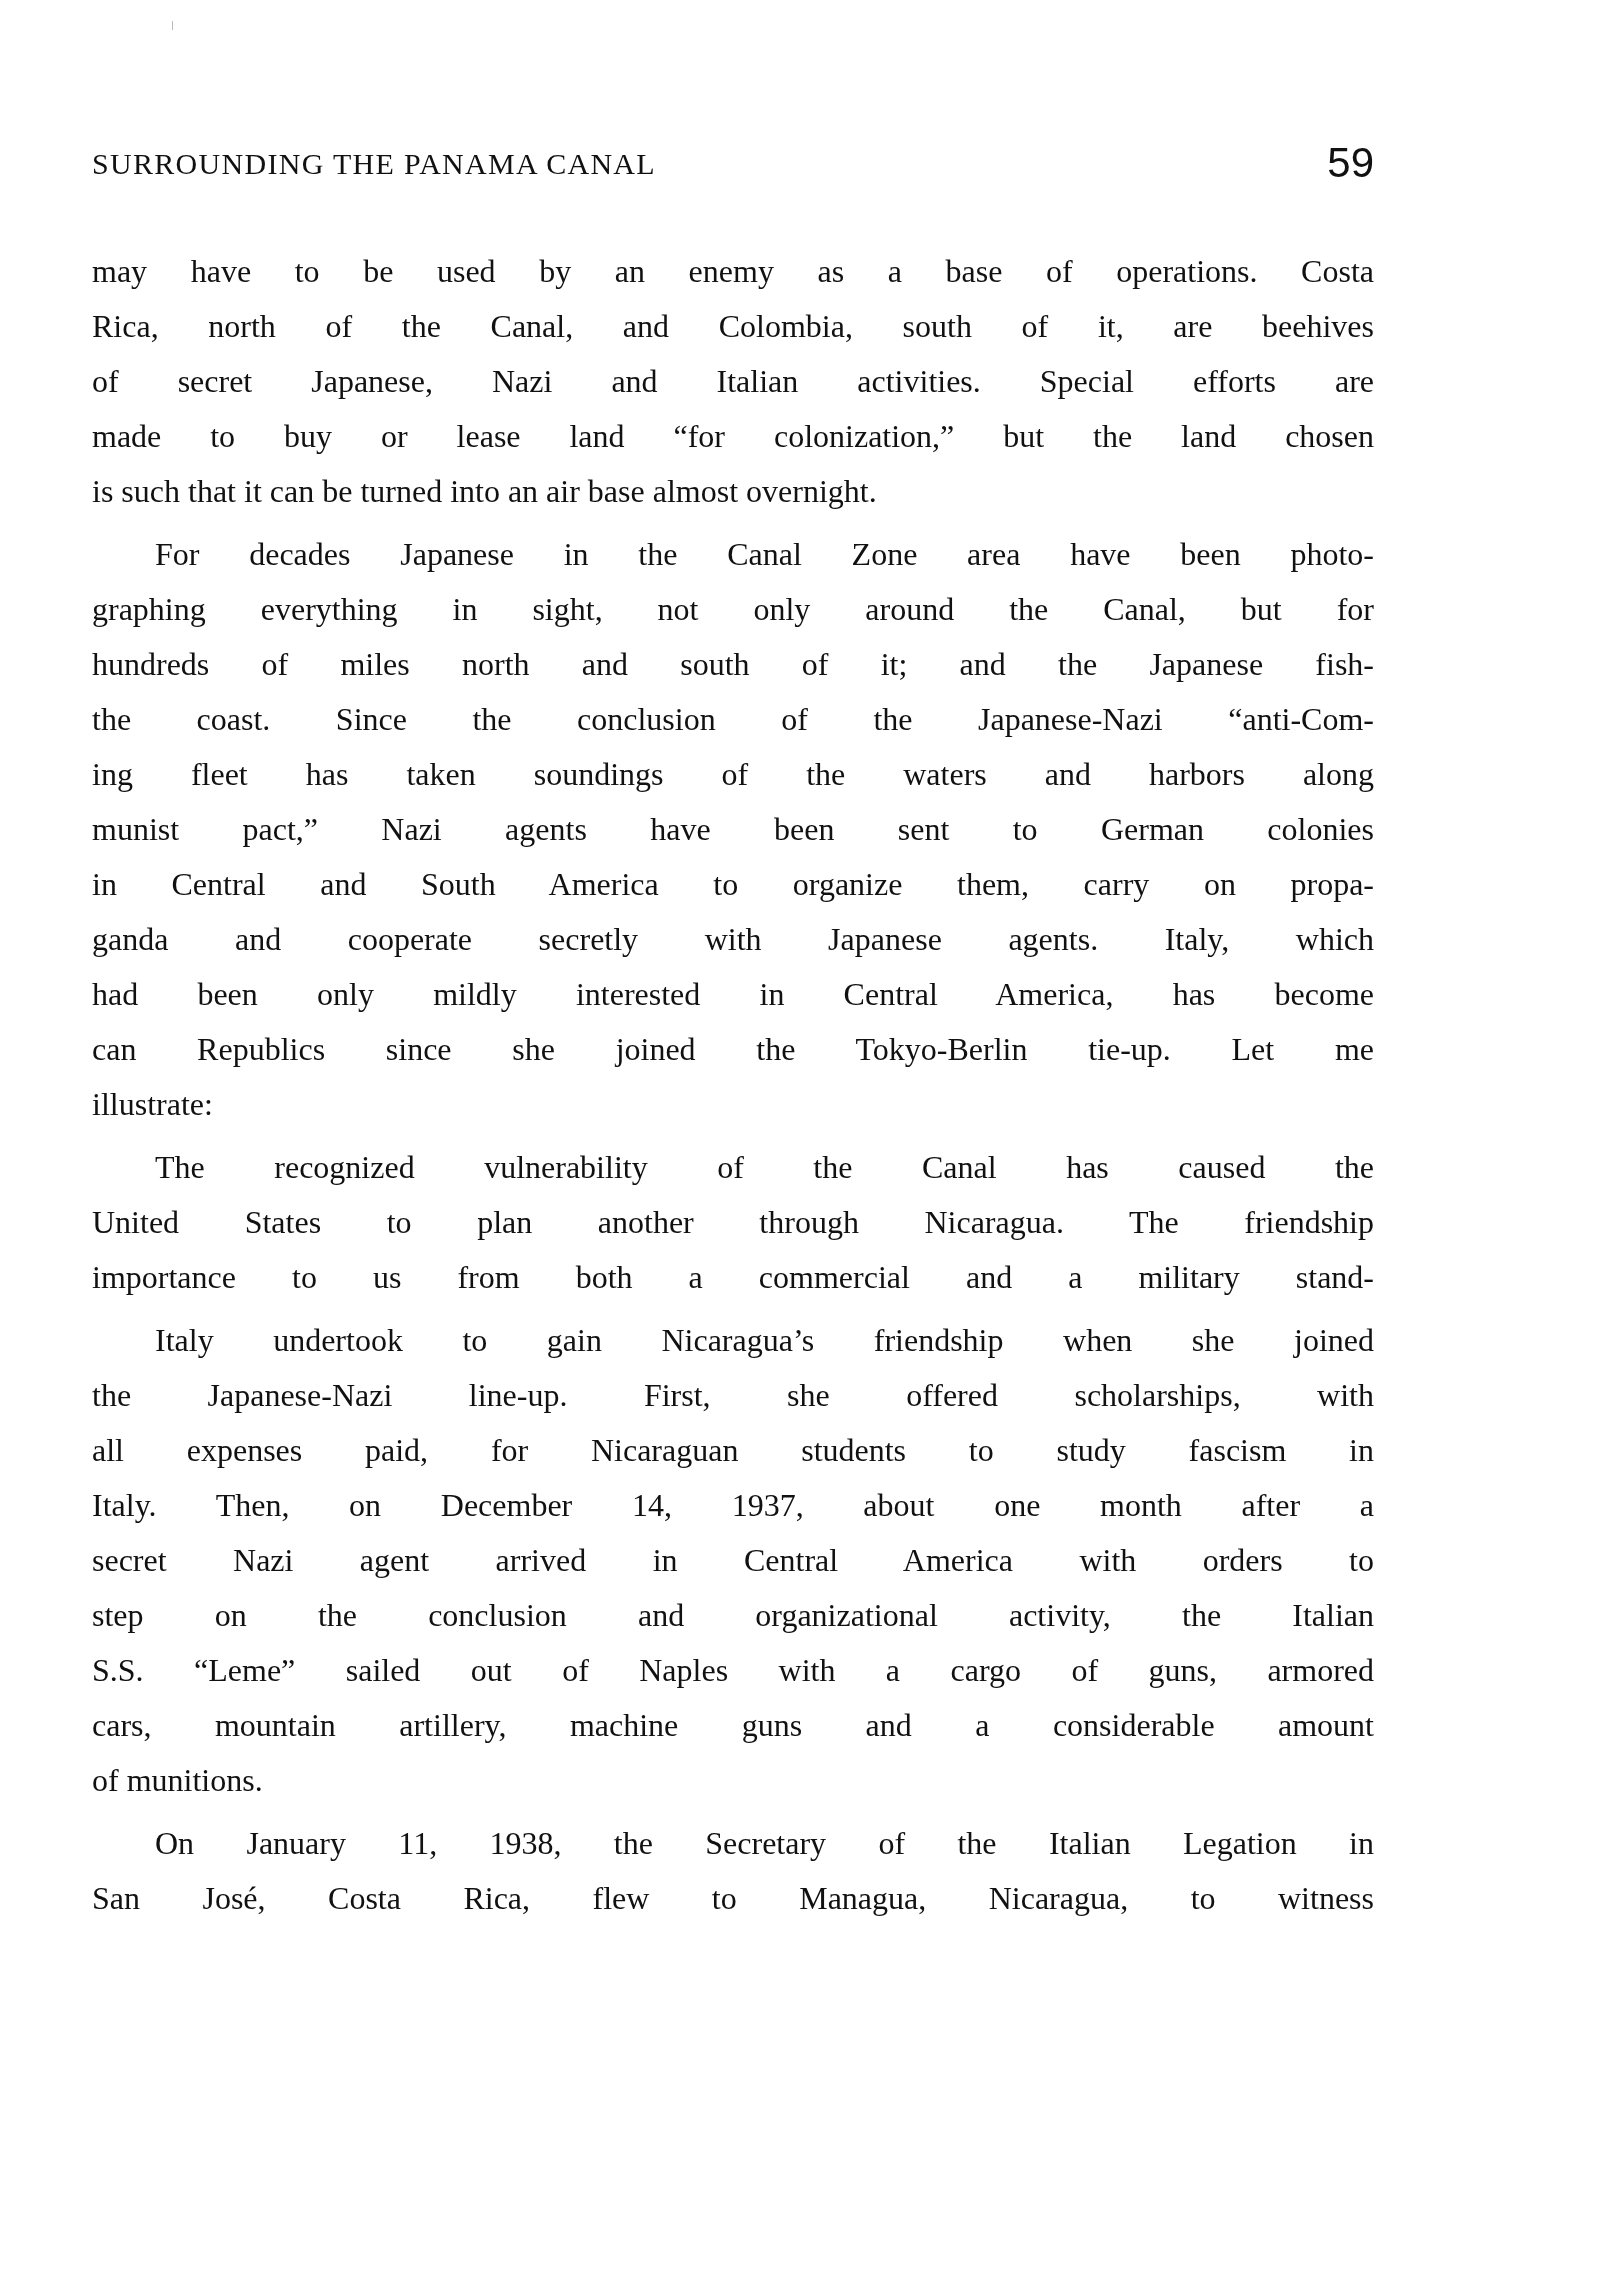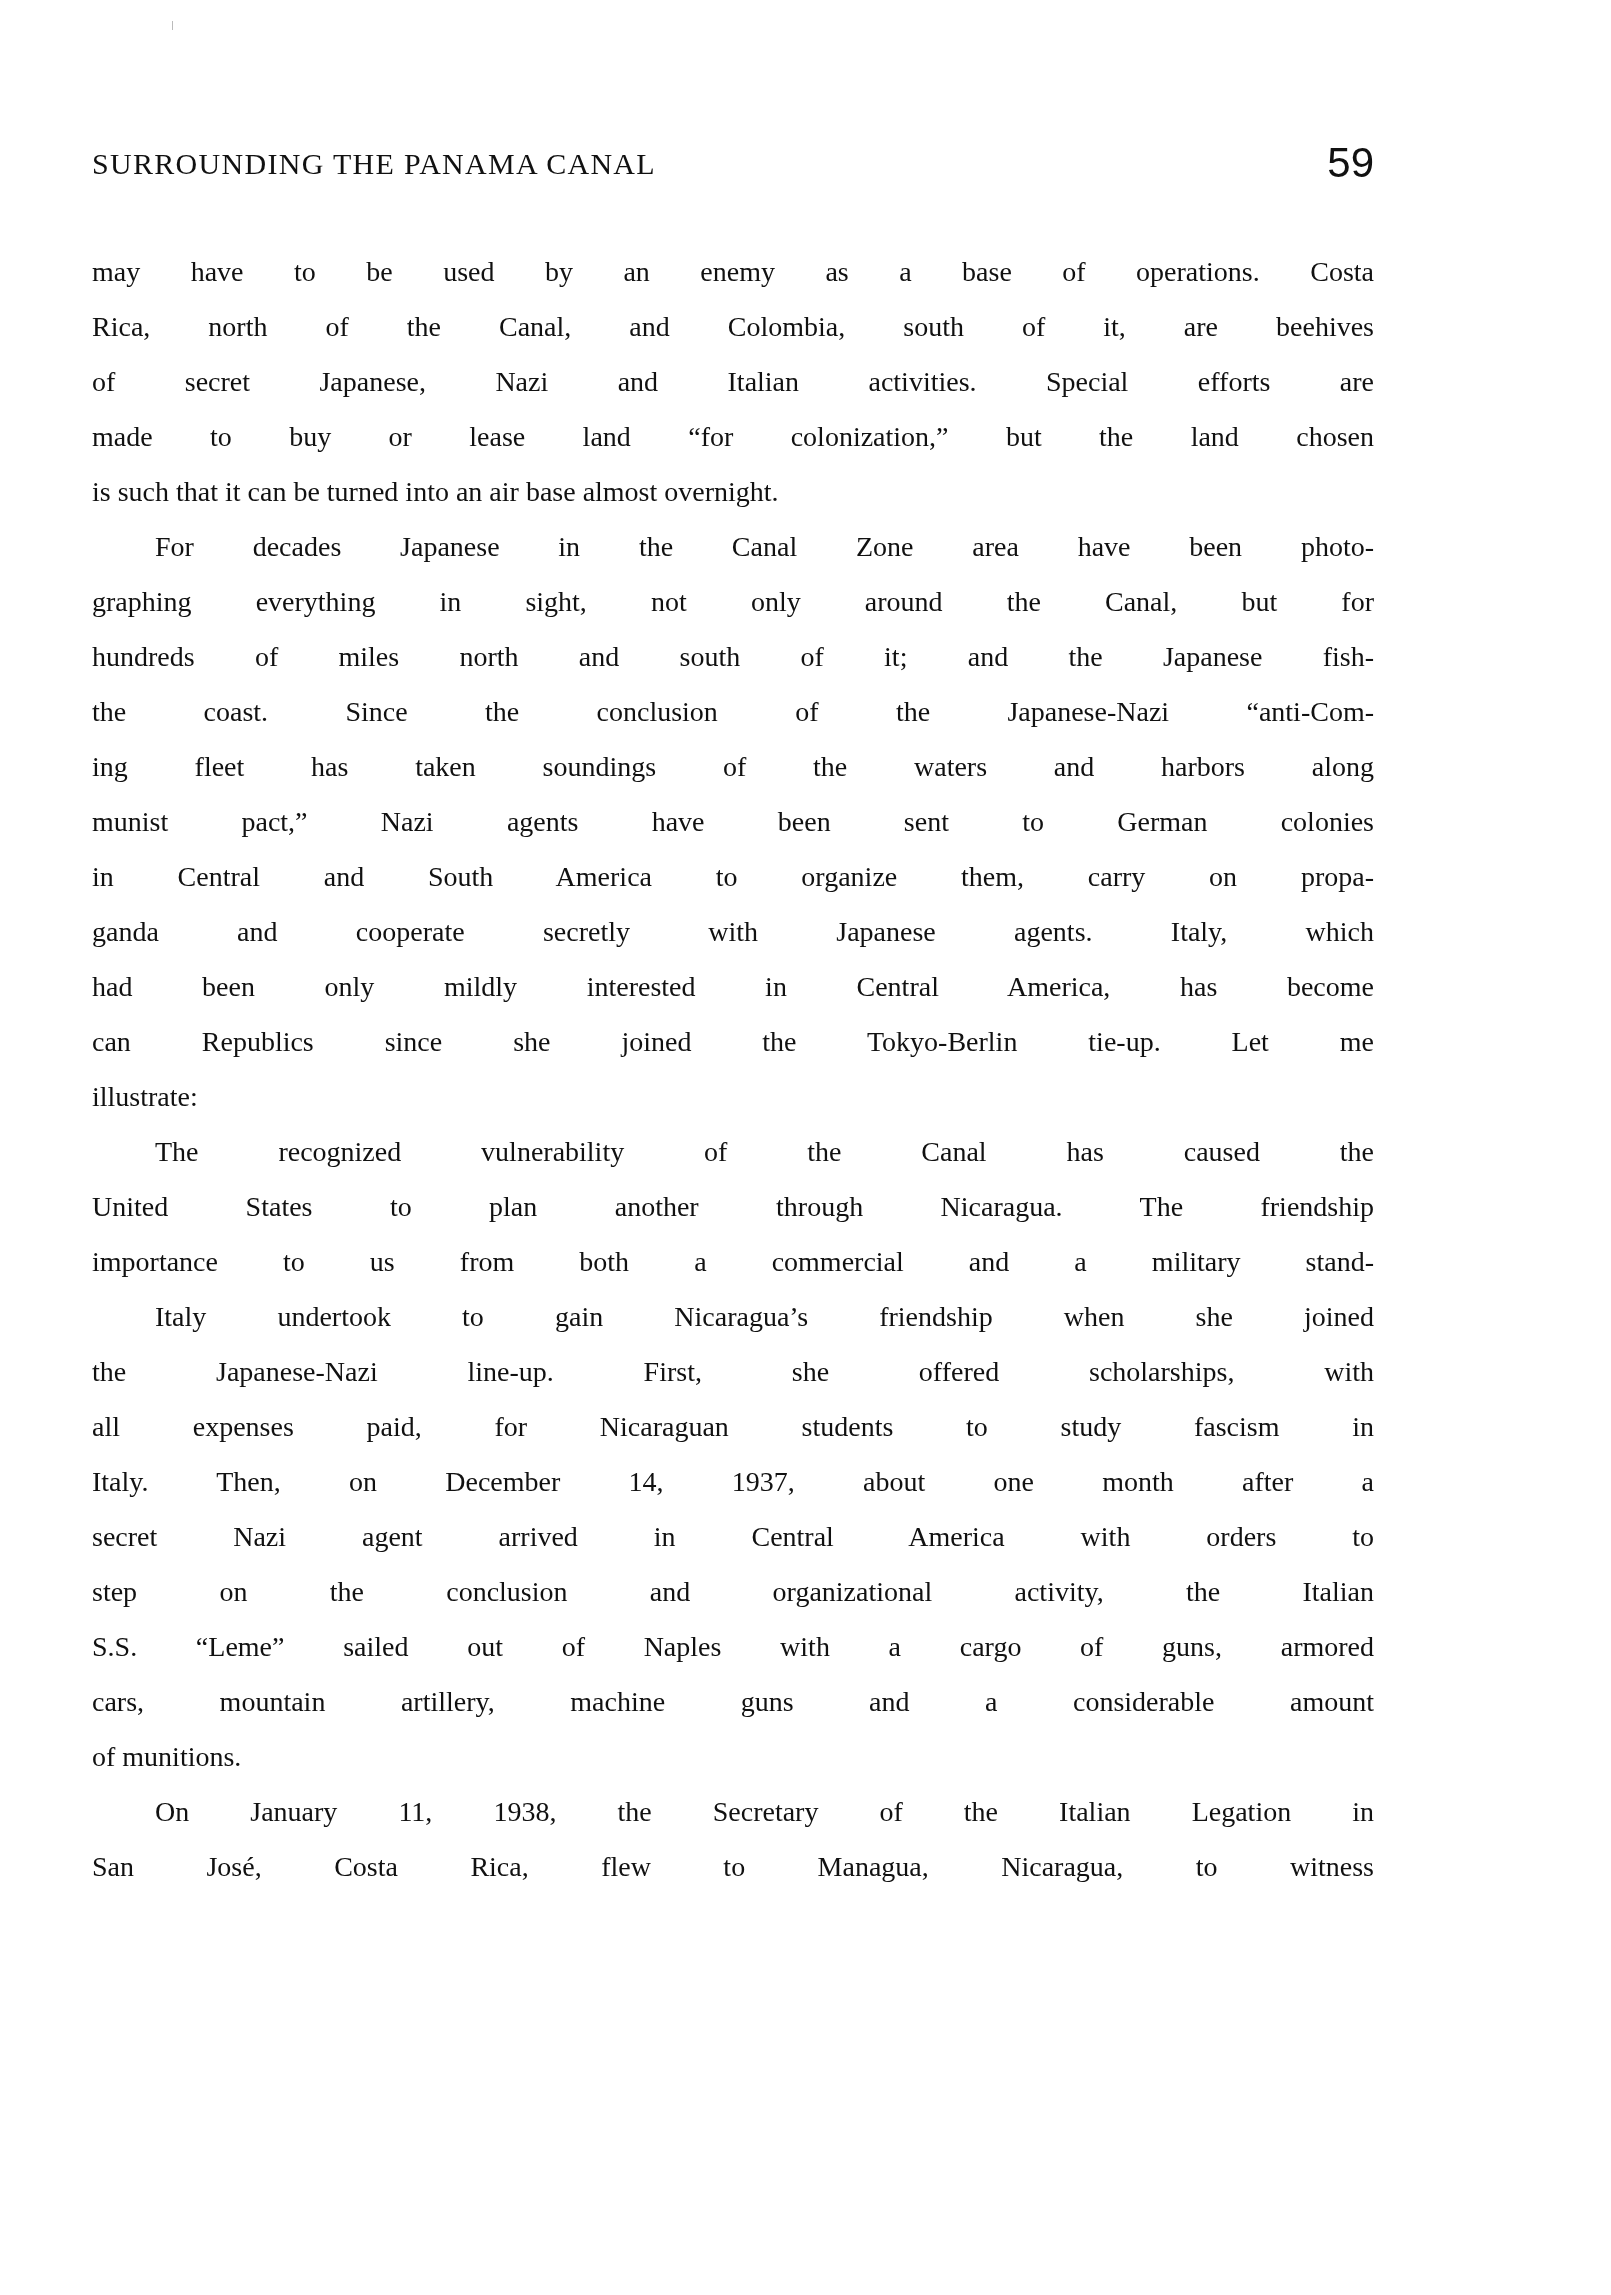--- a/index.html
+++ b/index.html
@@ -3,24 +3,24 @@
 <meta charset="utf-8">
 <style>
   html, body { margin:0; padding:0; background:#ffffff; }
   body { width:1612px; height:2295px; position:relative; overflow:hidden;
          font-family:"Liberation Serif","DejaVu Serif",serif; color:#111111; }
   .page { position:absolute; left:92px; top:0; width:1282px; }
   .running-head { position:absolute; top:143px; left:0; width:1282px; height:51px; }
   .running-title { position:absolute; left:0; top:3.9px; font-size:30px; letter-spacing:1.3px; text-transform:uppercase; }
   .page-number { position:absolute; right:0; top:-3.9px; font-size:42px; font-family:"Liberation Sans","DejaVu Sans",sans-serif;text-align:center; }
   .body { position:absolute; top:244px; left:0; width:1282px; }
-  .para { margin:0; font-size:28px; line-height:55px; text-align:justify; text-align-last:justify; }
+  .para { margin:0; font-size:32px; line-height:55px; text-align:justify; text-align-last:justify; }
   .para .line { display:block; text-align:justify; text-align-last:justify; white-space:nowrap; }
   .para .line.last { text-align-last:left; }
-  .indent { padding-left:63px; }
+  .indent { padding-left:63px;margin-top:8px; }
   .speck { position:absolute; left:172px; top:20.6px; width:1.3px; height:9px; background:#bbbbbb; }
 </style>
 </head>
 <body>
 
 <div class="speck"></div>
 
 <div class="page">
   <div class="running-head">
     <span class="running-title">SURROUNDING THE PANAMA CANAL</span>

